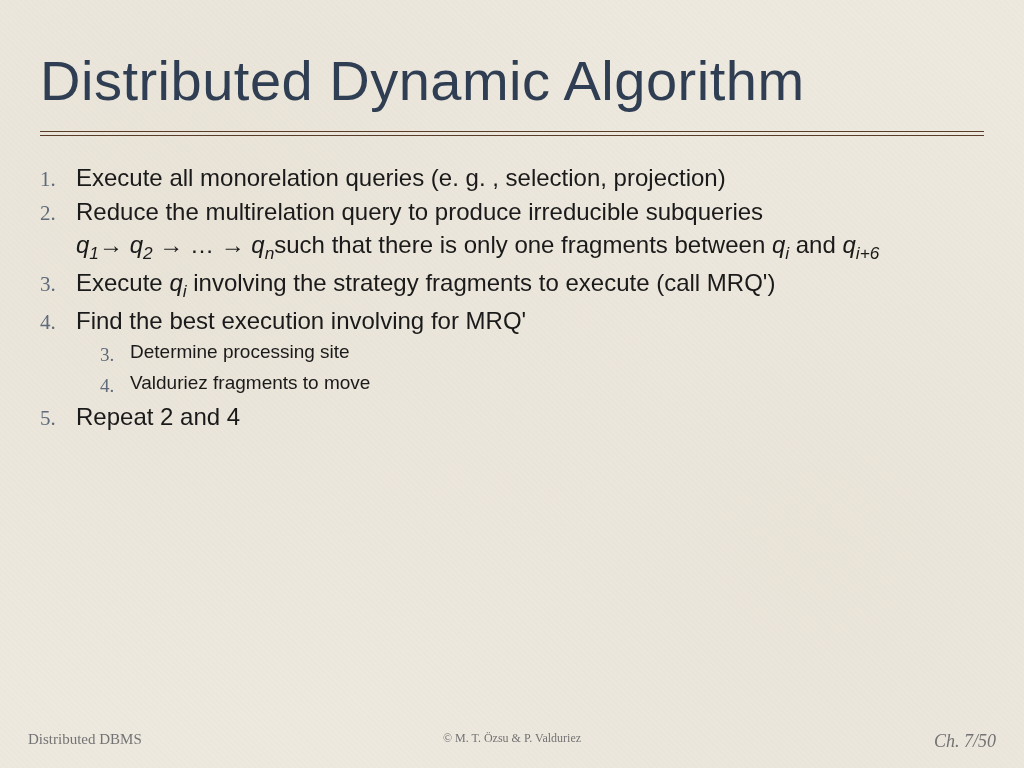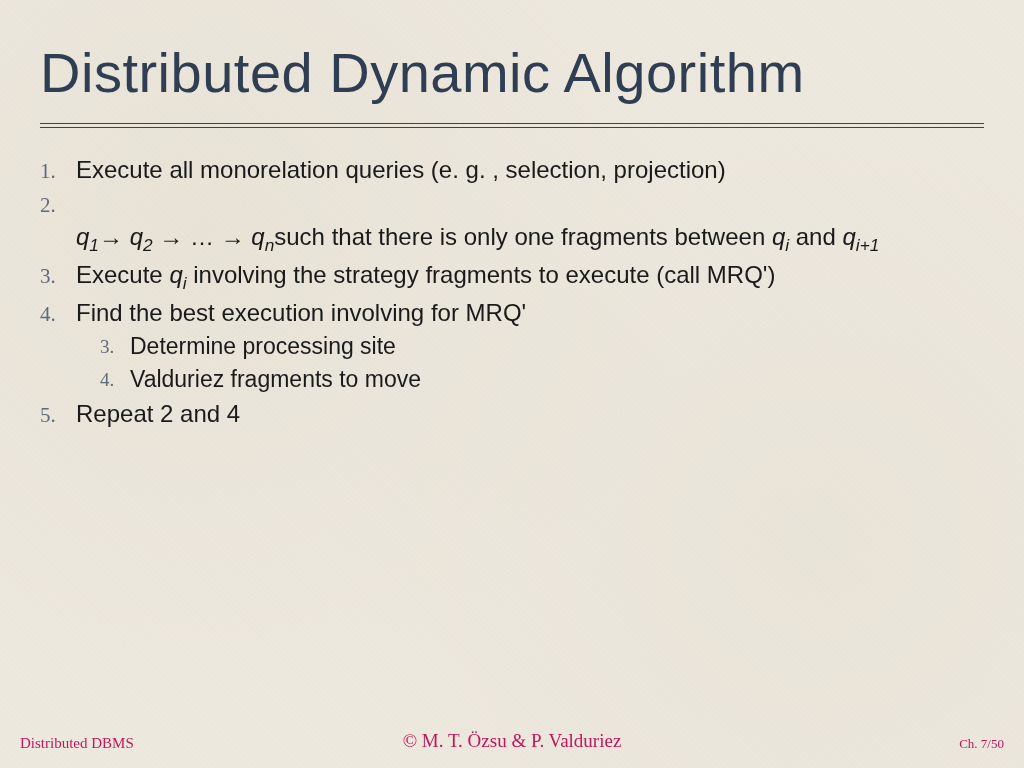--- a/index.html
+++ b/index.html
@@ -22,21 +22,21 @@
   .slide {
     padding: 30px 40px 0 40px;
     height: 100%;
     box-sizing: border-box;
     position: relative;
   }
   .title {
     color: #2f3e52;
     font-size: 56px;
     font-weight: 400;
-    margin: 10px 0 18px 0;
+    margin: 18px 0 18px 0;
     letter-spacing: 0.5px;
   }
   .rule-double {
     border: none;
     border-top: 1.5px solid #5a3d28;
     border-bottom: 1.5px solid #5a3d28;
     height: 3px;
     margin: 0 0 26px 0;
   }
   .content {
@@ -62,80 +62,81 @@
     padding-top: 0;
   }
   .sub {
     margin-left: 60px;
   }
   .sub .num {
     width: 30px;
     font-size: 19px;
   }
   .sub .txt {
-    font-size: 23px;
+    font-size: 19px;
   }
   i.var {
     font-style: italic;
     font-family: Arial, sans-serif;
   }
   sub.ss {
     font-size: 0.72em;
     font-style: italic;
   }
   .arrow {
     font-family: Arial, sans-serif;
   }
   .footer {
     position: absolute;
     bottom: 16px;
     left: 0;
     right: 0;
-    padding: 0 20px;
+    padding: 0 28px;
     display: flex;
     justify-content: space-between;
-    align-items: flex-end;
+    align-items: flex-start;
     font-family: Georgia, 'Times New Roman', serif;
-    color: #be185d;
+    color: #737373;
   }
   .footer-left {
     font-size: 15px;
   }
   .footer-center {
     position: absolute;
     left: 50%;
     transform: translateX(-50%);
-    font-size: 19px;
+    font-size: 12px;
   }
   .footer-right {
-    font-size: 13px;
+    font-size: 18px;
+    font-style: italic;
   }
 </style>
 </head>
 <body>
 
 <div class="slide">
 
   <h1 class="title">Distributed Dynamic Algorithm</h1>
   <hr class="rule-double">
 
   <div class="content">
 
     <div class="row">
       <span class="num">1.</span>
       <span class="txt">Execute all monorelation queries (e. g. , selection, projection)</span>
     </div>
 
     <div class="row">
       <span class="num">2.</span>
       <span class="txt">
-        <br>
+        <span>Reduce the multirelation query to produce irreducible subqueries</span><br>
         <i class="var">q</i><sub class="ss">1</sub><span class="arrow">→</span>
         <i class="var">q</i><sub class="ss">2</sub> <span class="arrow">→</span> … <span class="arrow">→</span>
-        <i class="var">q</i><sub class="ss">n</sub><span>such that there is only one fragments between </span><i class="var">q</i><sub class="ss">i</sub><span> and </span><i class="var">q</i><sub class="ss">i+1</sub>
+        <i class="var">q</i><sub class="ss">n</sub><span>such that there is only one fragments between </span><i class="var">q</i><sub class="ss">i</sub><span> and </span><i class="var">q</i><sub class="ss">i+6</sub>
       </span>
     </div>
 
     <div class="row">
       <span class="num">3.</span>
       <span class="txt">
         <span>Execute </span><i class="var">q</i><sub class="ss">i</sub><span> involving the strategy fragments to execute (call MRQ')</span>
       </span>
     </div>
 

